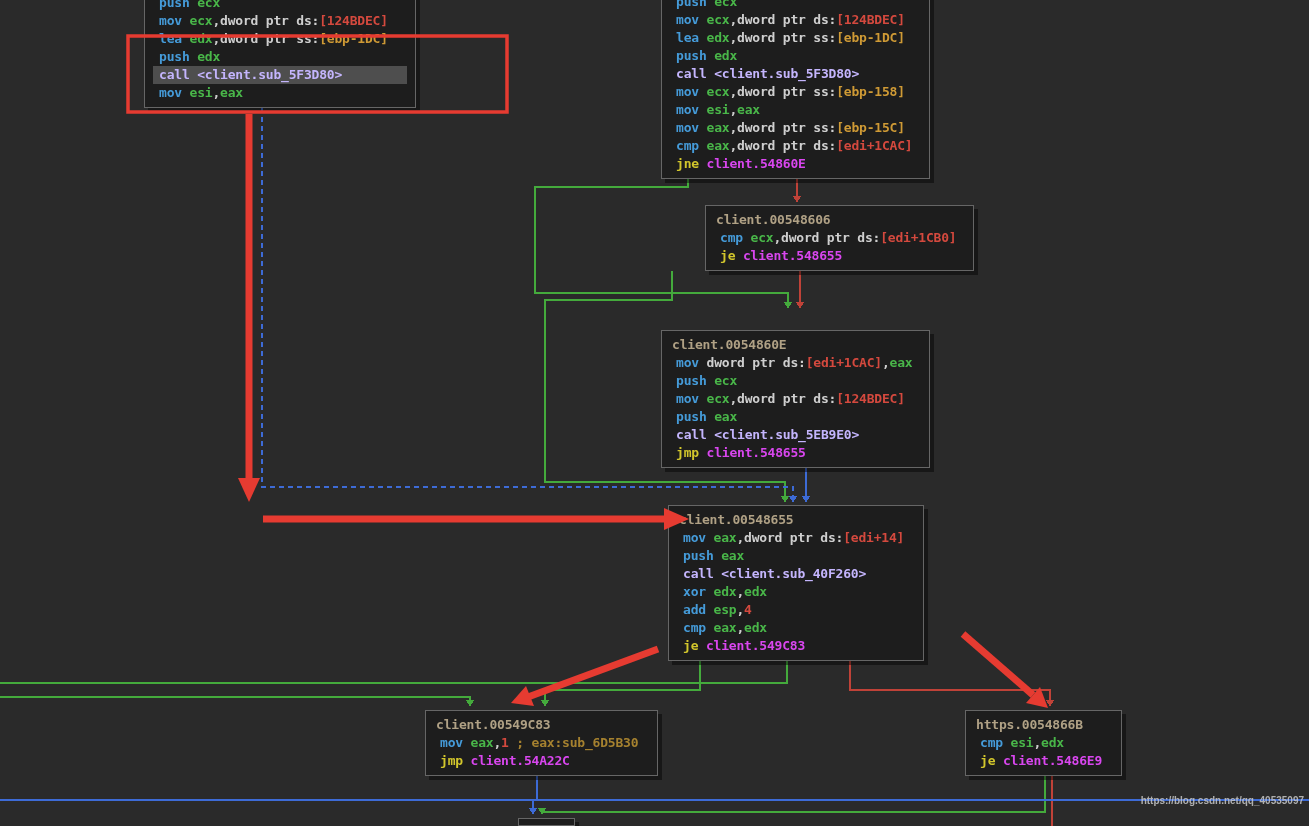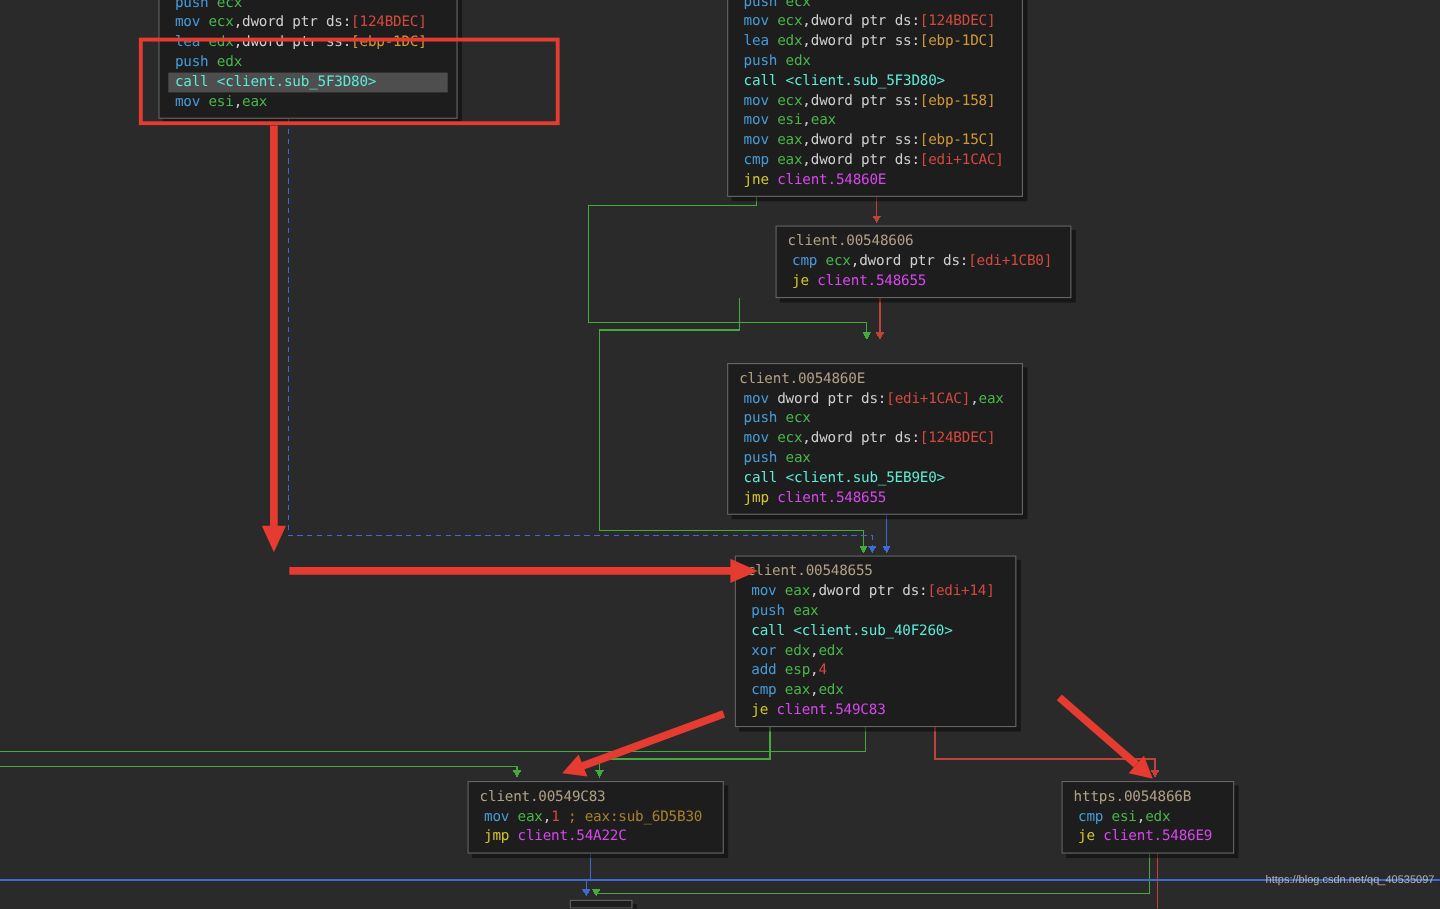--- a/index.html
+++ b/index.html
@@ -1,37 +1,37 @@
 <!DOCTYPE html>
 <html><head>
 <meta charset="utf-8">
 <style>
   html,body{margin:0;padding:0;}
   body{
     width:1309px;height:826px;overflow:hidden;position:relative;
     background:#2a2a2a;
     font-family:"DejaVu Sans Mono", monospace;
   }
-  #canvas{position:absolute;left:0;top:0;width:1309px;height:826px;}
+  #canvas{position:absolute;left:0;top:0;width:1309px;height:826px;font-weight:bold;}
   svg.layer{position:absolute;left:0;top:0;}
   #edges{z-index:1;}
   #annotations{z-index:5;pointer-events:none;}
   .block{
     position:absolute;z-index:2;box-sizing:border-box;
     background:#1d1d1d;border:1px solid #666;
     box-shadow:4px 4px 0 rgba(0,0,0,.45);
     padding:5px 8px;
     font-size:13px;letter-spacing:-0.2px;
   }
   .title{height:18px;line-height:18px;padding-left:2px;color:#b0a185;white-space:pre;}
   .line{height:18px;line-height:18px;padding-left:6px;white-space:pre;}
   .line.sel{background:#4e4e4e;}
   .tk-m{color:#459bd9;}  
   .tk-j{color:#d2c62c;}  
-  .tk-c{color:#5eead4;}  
+  .tk-c{color:#c4b5fd;}  
   .tk-r{color:#49b649;}  
   .tk-t{color:#cfcfcf;}  
   .tk-a{color:#d4493e;}  
   .tk-s{color:#cf9a35;}  
   .tk-l{color:#d946ef;text-align:center;}  
   .tk-n{color:#a5812f;}  
   .watermark{
     position:absolute;top:795px;right:5px;z-index:6;
     color:#c7c7c7;opacity:.85;
     font-family:"Liberation Sans", sans-serif;font-size:10px;

